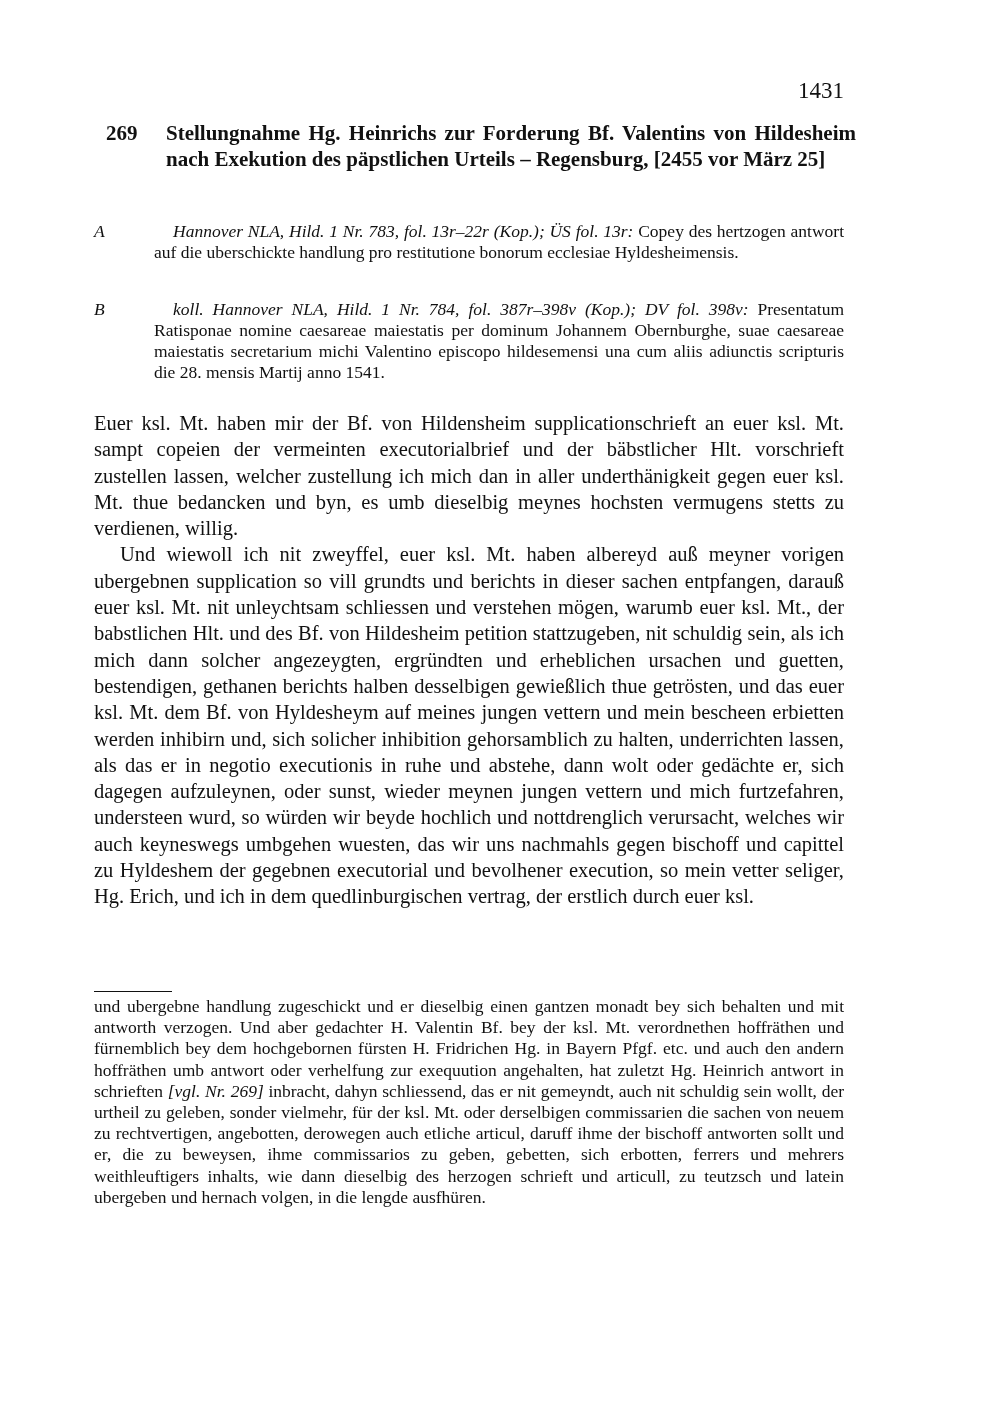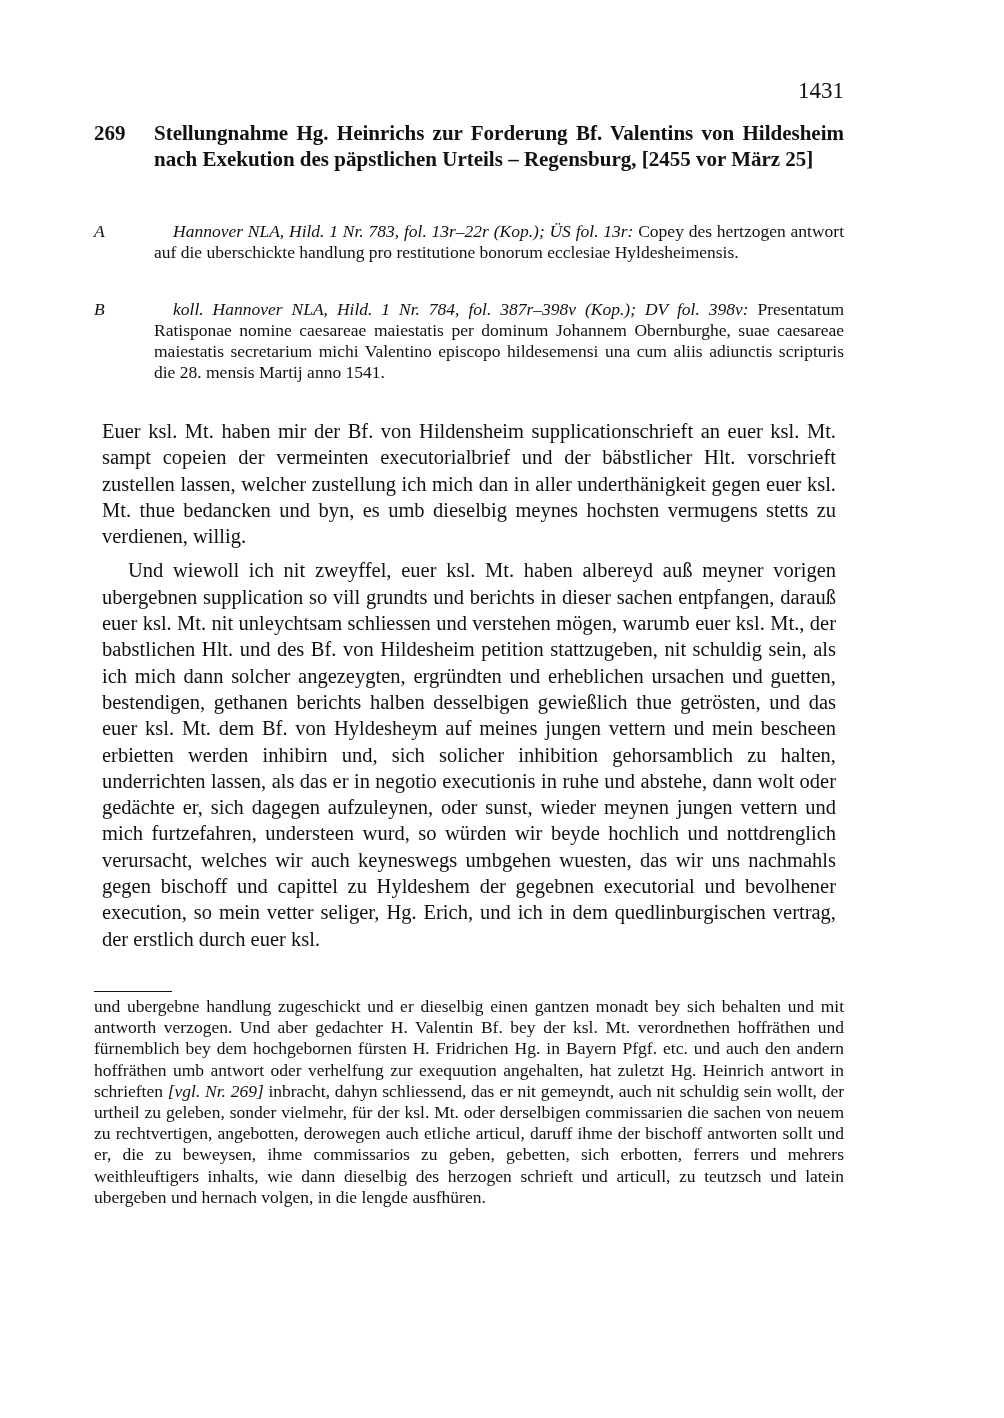--- a/index.html
+++ b/index.html
@@ -8,39 +8,39 @@
       font-family: "Liberation Serif", "DejaVu Serif", serif; color: #111;
     }
     .page { position: absolute; left: 94px; top: 0; width: 750px; }
     .running-head {
       position: absolute; top: 78px; left: 68px; width: 682px;
       font-size: 18px; display: flex; justify-content: flex-end; align-items: baseline;
     }
     .running-head .rh-title { letter-spacing: -0.2px; }
     .running-head .rh-page { font-size: 23px; margin-left: 18px; text-align: center; }
     .doc-heading {
-      position: absolute; top: 120px; left: 0; width: 750px;
+      position: absolute; top: 120px; left: 12px; width: 750px;
       display: flex; font-weight: bold; font-size: 21px; line-height: 26px;
     }
     .doc-heading .num { width: 60px; flex: none; }
     .doc-heading .title { flex: 1; text-align: justify; }
     .witness {
       position: absolute; left: 0; width: 750px; display: flex;
       font-size: 17.5px; line-height: 21px;
     }
     .witness .sigil { width: 60px; flex: none; font-style: italic; }
     .witness .body { flex: 1; text-align: justify; }
     .witness .cite { font-style: italic; margin-left: 19px; }
     .w-a { top: 221px; }
     .w-b { top: 299px; }
     .main-text {
       position: absolute; top: 410px; left: 0; width: 750px;
       font-size: 20.5px; line-height: 26.3px; text-align: justify;
     }
-    .main-text p { margin: 8px; }
+    .main-text p { margin: 0; }
     .main-text p + p { text-indent: 26px; font-family: Liberation Serif, serif; }
     .fn-rule {
       position: absolute; top: 991px; left: 0; width: 78px; height: 0;
       border-top: 1px solid #111;
     }
     .footnote {
       position: absolute; top: 996px; left: 0; width: 750px;
       font-size: 17.5px; line-height: 21.2px; text-align: justify;
     }
     .footnote .cite { font-style: italic; }

